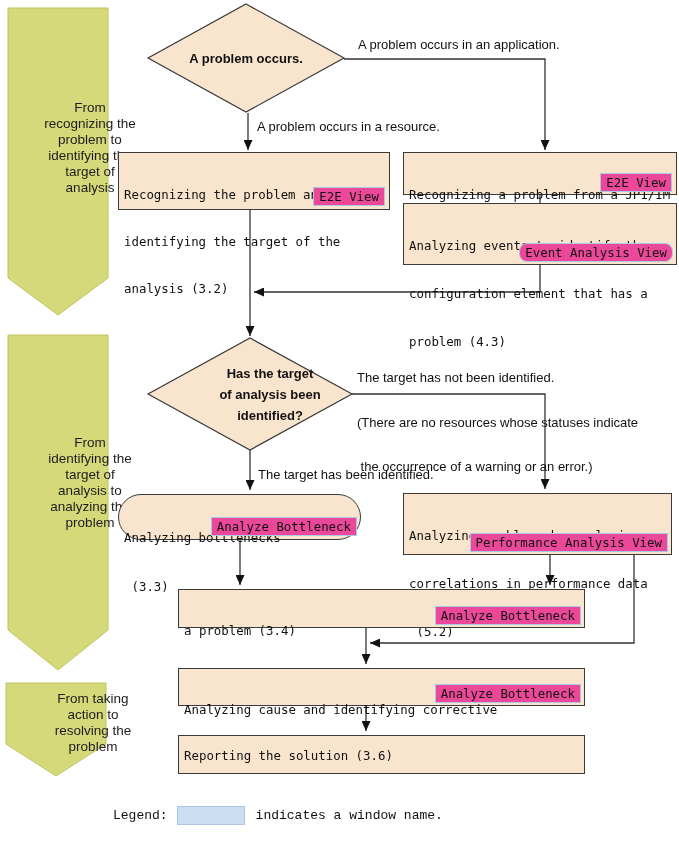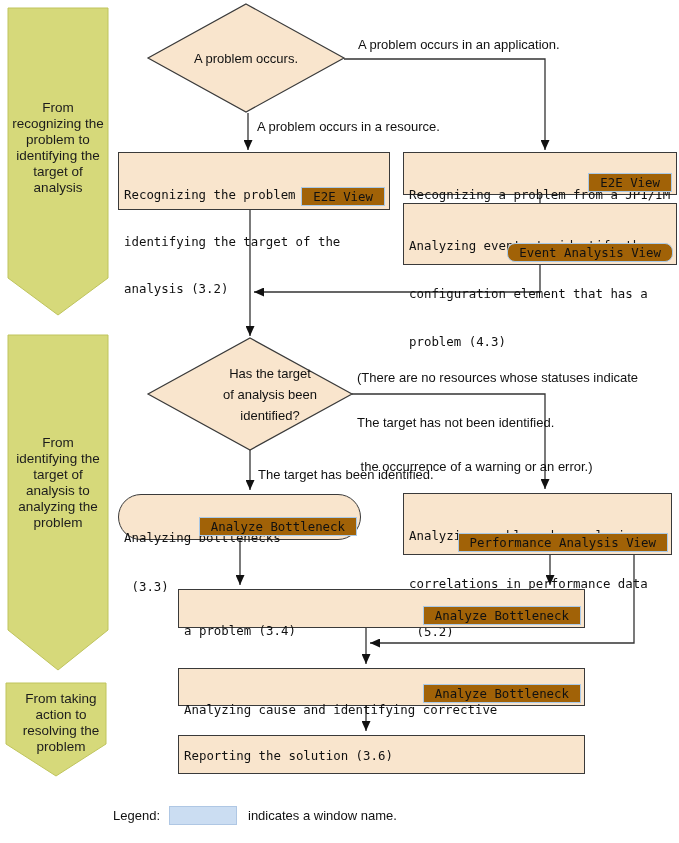--- a/index.html
+++ b/index.html
@@ -1,38 +1,38 @@
 <!DOCTYPE html>
 <html><head>
 <meta charset="utf-8">
 <style>
   html,body{margin:0;padding:0;background:#ffffff;}
   body{width:679px;height:843px;position:relative;overflow:hidden;
        font-family:"Liberation Sans",sans-serif;color:#111;}
   svg.canvas{position:absolute;left:0;top:0;z-index:1;}
   .stage-label{position:absolute;z-index:2;display:flex;flex-direction:column;
        justify-content:center;align-items:center;text-align:center;
-       font-size:13.5px;line-height:16px;color:#1c1c1c;}
+       font-size:13.5px;line-height:16px;color:#1c1c1c;margin-left:32px;}
   .dlabel{position:absolute;z-index:2;display:flex;flex-direction:column;
        justify-content:center;align-items:center;text-align:center;
-       font-size:13px;color:#111;}
+       font-size:13px;color:#111;font-weight:bold;}
   .dlabel .dl{line-height:21px;margin-left:40px;}
   .box{position:absolute;z-index:2;background:#F9E5CD;border:1px solid #3a3a3a;
        box-sizing:border-box;font-family:"DejaVu Sans Mono",monospace;
        font-size:12.4px;color:#111;padding:3px 4px 2px 5px;white-space:pre;}
   .box .bl{line-height:17px;}
   .lh18 .bl{line-height:18px;}
   .lh19 .bl{line-height:19px;}
   .lh16 .bl{line-height:16.5px;}
-  .badge{position:absolute;background:#a16207;border:1px solid #A9C9E8;
-       padding:0 11px;line-height:17px;font-size:12.4px;white-space:pre;text-align:right;}
+  .badge{position:absolute;background:#ec4899;border:1px solid #A9C9E8;
+       padding:0 5px;line-height:17px;font-size:12.4px;white-space:pre;text-align:right;}
   .elabel{position:absolute;z-index:2;font-size:13px;color:#111;white-space:pre;}
   .elabel .ln{line-height:14.5px;}
   .legend-row{position:absolute;z-index:2;left:113px;top:806px;display:flex;
-       align-items:center;font-size:13px;color:#111;}
+       align-items:center;font-size:13px;color:#111;font-family:Liberation Mono, monospace;}
   .legend-swatch{width:66px;height:17px;background:#CBDDF2;border:1px solid #AFC7E4;
        margin:0 11px 0 9px;}
   .vcenter{display:flex;align-items:center;}
 </style>
 </head>
 <body>
 
 <svg class="canvas" width="679" height="843" viewBox="0 0 679 843">
   <defs>
     <marker id="ah" markerUnits="userSpaceOnUse" markerWidth="11" markerHeight="9" refX="10" refY="4.5" orient="auto">
@@ -89,22 +89,22 @@
 </div>
 <div class="dlabel" style="left:148px;top:338px;width:204px;height:112px;">
   <div class="dl">Has the target</div>
   <div class="dl">of analysis been</div>
   <div class="dl">identified?</div>
 </div>
 
 <div class="elabel" style="left:358px;top:37px;">A problem occurs in an application.</div>
 <div class="elabel" style="left:257px;top:119px;">A problem occurs in a resource.</div>
 <div class="elabel" style="left:357px;top:341px;">
+  <div class="ln">The target has not been identified.</div>
   <div class="ln">(There are no resources whose statuses indicate</div>
-  <div class="ln">The target has not been identified.</div>
   <div class="ln"> the occurrence of a warning or an error.)</div>
 </div>
 <div class="elabel" style="left:258px;top:467px;">The target has been identified.</div>
 
 <div class="box" style="left:118px;top:152px;width:272px;height:58px;">
   <div class="bl">Recognizing the problem and</div>
   <div class="bl">identifying the target of the</div>
   <div class="bl">analysis (3.2)</div>
   <span class="badge" style="right:4px;bottom:3px;">E2E View</span>
 </div>

